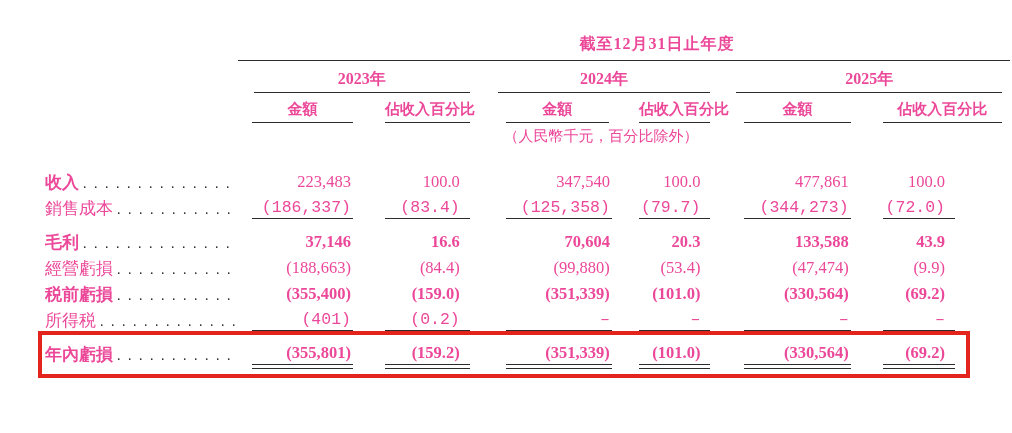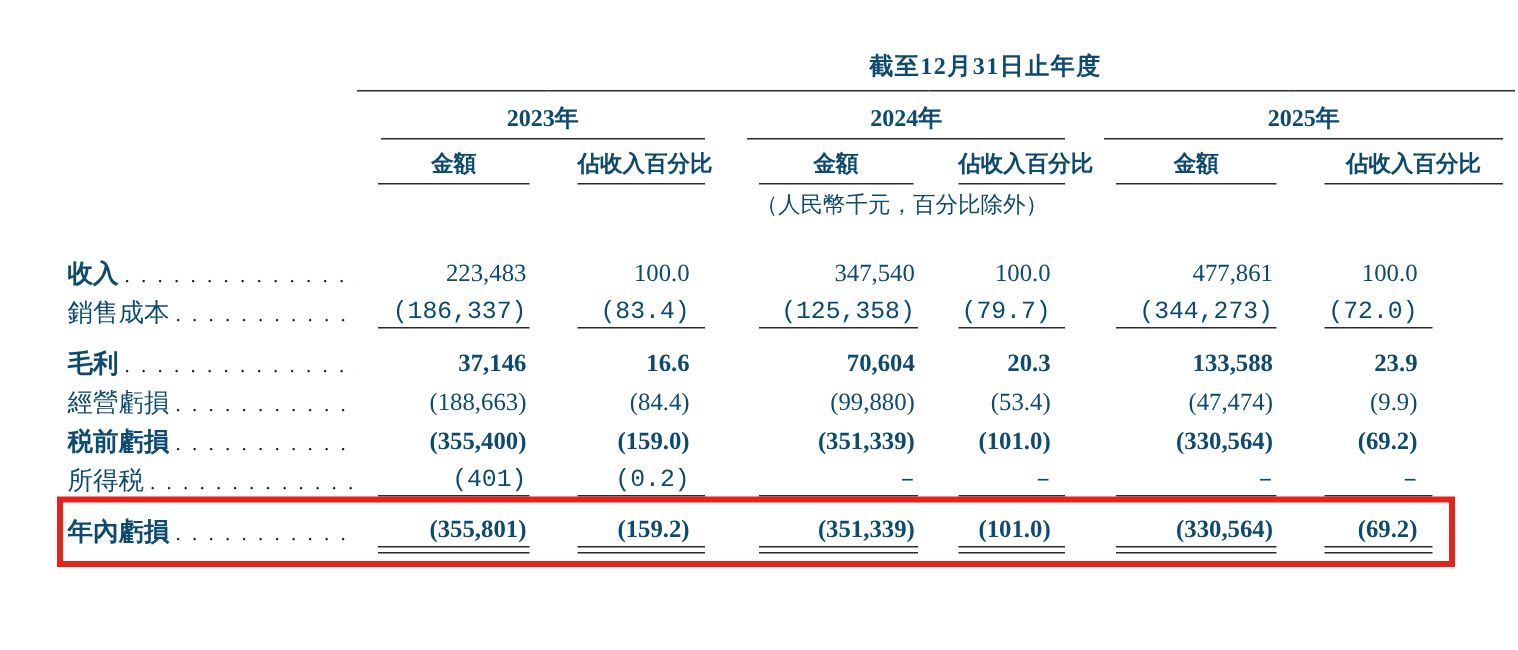--- a/index.html
+++ b/index.html
@@ -1,21 +1,21 @@
 <!DOCTYPE html>
 <html><head>
 <meta charset="utf-8">
 <style>
   html,body{margin:0;padding:0;background:#ffffff;}
   .page{
     position:relative;
     width:1012px;height:433px;
     background:#ffffff;
     font-family:"Liberation Serif","DejaVu Serif",serif;
-    color:#0c4a6e;
+    color:#ec4899;
     overflow:hidden;
   }
   table.fin{
     border-collapse:collapse;
     table-layout:fixed;
     width:965px;
     margin:28px 0 0 45px;
     font-size:16.5px;
   }
   td{padding:0;vertical-align:middle;}
@@ -225,21 +225,21 @@
       <td class="c3">
             <div class="ln"><span class="v">70,604</span></div>
           </td>
       <td class="c4 pct">
             <div class="ln"><span class="v">20.3</span></div>
           </td>
       <td class="c5">
             <div class="ln"><span class="v">133,588</span></div>
           </td>
       <td class="c6 pct">
-            <div class="ln"><span class="v">23.9</span></div>
+            <div class="ln"><span class="v">43.9</span></div>
           </td>
     </tr>
 
     <tr class="data">
       <td class="lbl">
             <div class="lblflex">
               <span>經營虧損</span>
               <span class="leader"></span>
             </div>
           </td>

